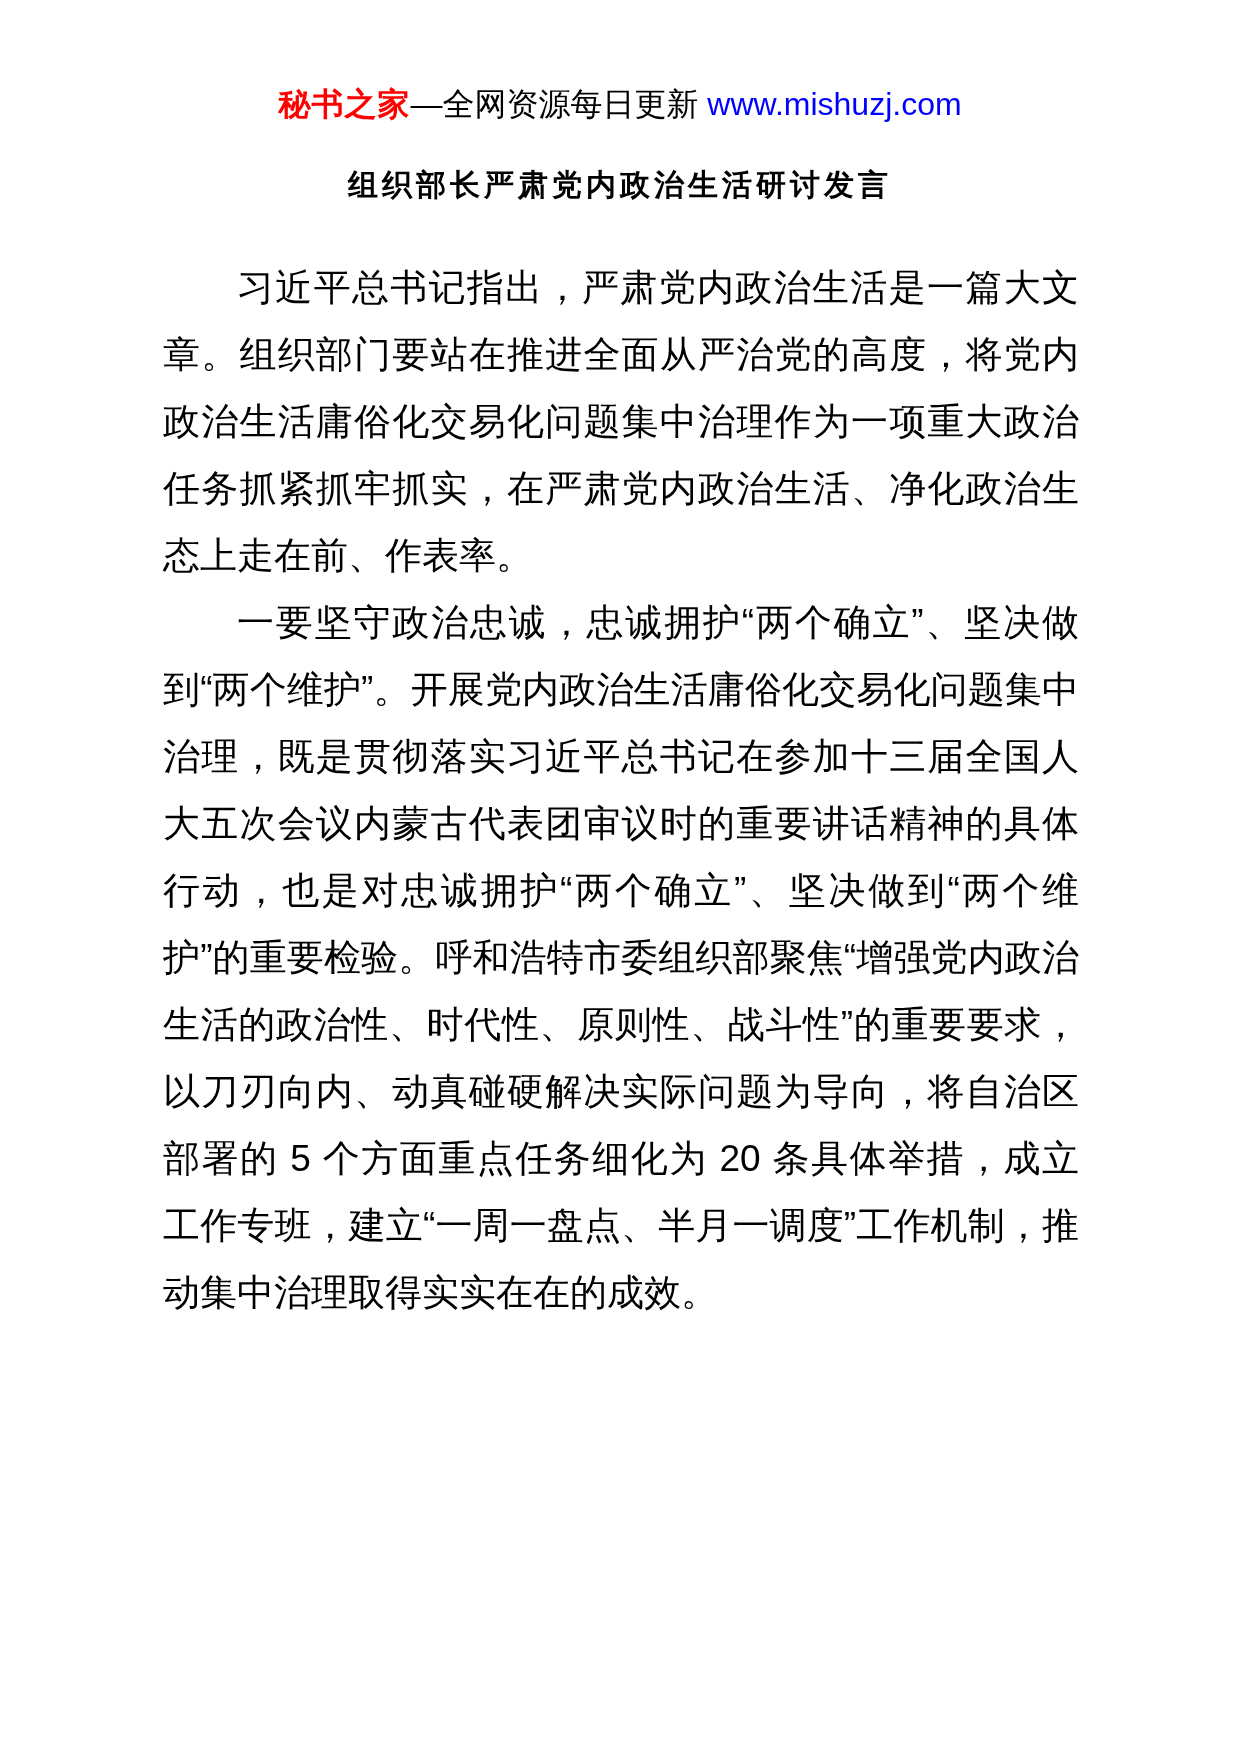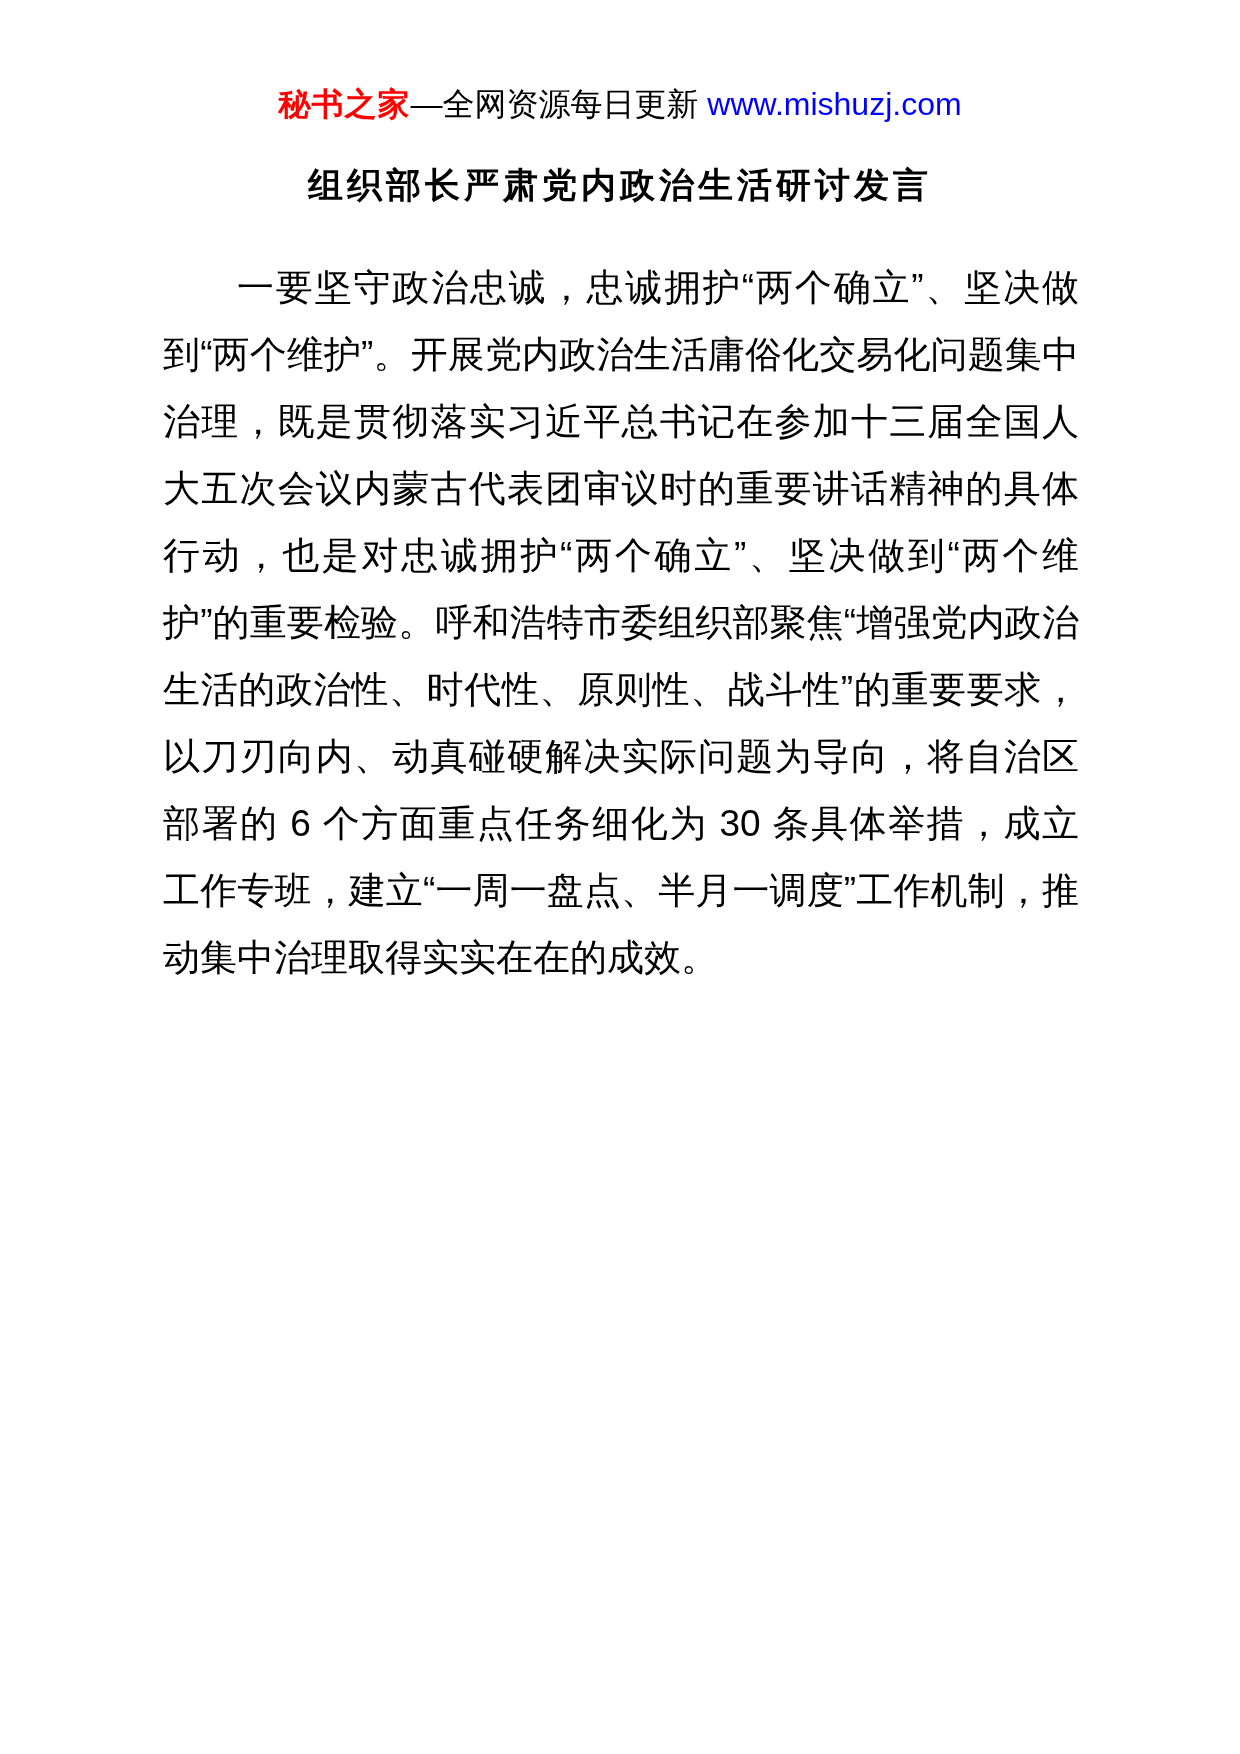--- a/index.html
+++ b/index.html
@@ -36,21 +36,21 @@
   .header .url {
     cursor: pointer;
   }
   .doc-title {
     position: absolute;
     top: 156px;
     left: 0;
     width: 1240px;
     margin: 0;
     text-align: center;
-    font-size: 35px;
+    font-size: 30px;
     font-weight: bold;
     letter-spacing: 4px;
     line-height: 58px;
     color: #000000;
   }
   .doc-body {
     position: absolute;
     top: 254px;
     left: 163px;
     width: 916px;
@@ -71,16 +71,17 @@
 
 <div class="page">
 
   <div class="header">
     <span class="brand" style="color: rgb(255, 0, 0);">秘书之家</span><span class="tagline">—全网资源每日更新 </span><span class="url" style="color: rgb(0, 0, 255);">www.mishuzj.com</span>
   </div>
 
   <h1 class="doc-title">组织部长严肃党内政治生活研讨发言</h1>
 
   <div class="doc-body">
-    <p>一要坚守政治忠诚，忠诚拥护“两个确立”、坚决做到“两个维护”。开展党内政治生活庸俗化交易化问题集中治理，既是贯彻落实习近平总书记在参加十三届全国人大五次会议内蒙古代表团审议时的重要讲话精神的具体行动，也是对忠诚拥护“两个确立”、坚决做到“两个维护”的重要检验。呼和浩特市委组织部聚焦“增强党内政治生活的政治性、时代性、原则性、战斗性”的重要要求，以刀刃向内、动真碰硬解决实际问题为导向，将自治区部署的 6 个方面重点任务细化为 30 条具体举措，成立工作专班，建立“一周一盘点、半月一调度”工作机制，推动集中治理取得实实在在的成效。</p>
+    <p>习近平总书记指出，严肃党内政治生活是一篇大文章。组织部门要站在推进全面从严治党的高度，将党内政治生活庸俗化交易化问题集中治理作为一项重大政治任务抓紧抓牢抓实，在严肃党内政治生活、净化政治生态上走在前、作表率。</p>
+    <p>一要坚守政治忠诚，忠诚拥护“两个确立”、坚决做到“两个维护”。开展党内政治生活庸俗化交易化问题集中治理，既是贯彻落实习近平总书记在参加十三届全国人大五次会议内蒙古代表团审议时的重要讲话精神的具体行动，也是对忠诚拥护“两个确立”、坚决做到“两个维护”的重要检验。呼和浩特市委组织部聚焦“增强党内政治生活的政治性、时代性、原则性、战斗性”的重要要求，以刀刃向内、动真碰硬解决实际问题为导向，将自治区部署的 5 个方面重点任务细化为 20 条具体举措，成立工作专班，建立“一周一盘点、半月一调度”工作机制，推动集中治理取得实实在在的成效。</p>
   </div>
 
 </div>
 
 </body></html>

